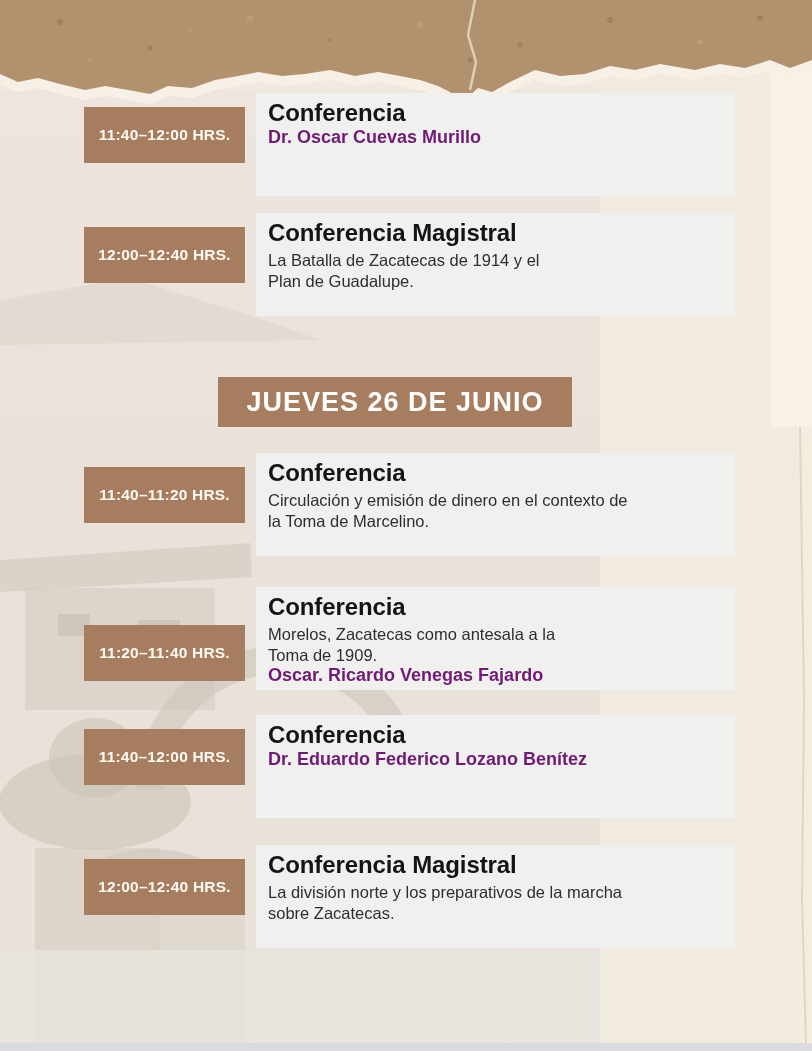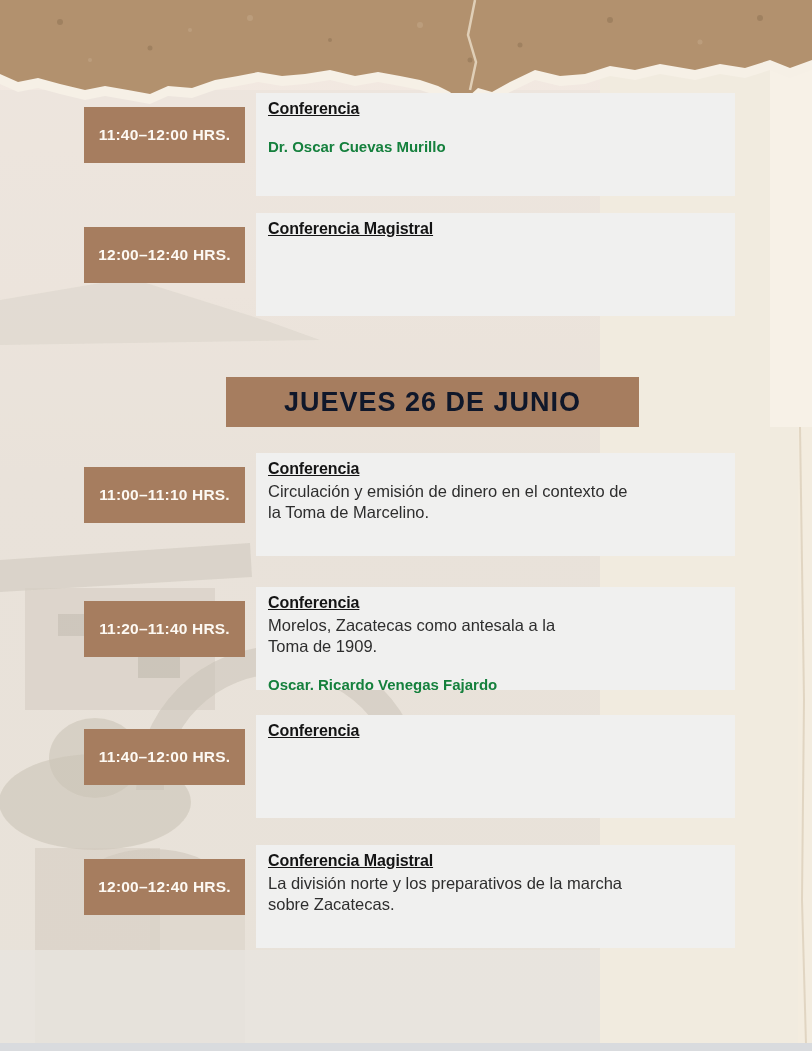--- a/index.html
+++ b/index.html
@@ -16,29 +16,29 @@
     display:flex;align-items:center;justify-content:center;
     font-weight:700;font-size:15.5px;letter-spacing:.2px;white-space:nowrap;
   }
   
   .card{
     position:absolute;left:256px;width:479px;height:103px;
     background:#f0f0ef;box-sizing:border-box;
     padding:7px 12px 8px 12px;
     display:flex;flex-direction:column;
   }
-  .card-category{font-size:16px;line-height:1.12;font-weight:700;color:#141414;letter-spacing:-.1px;text-decoration:underline;}
+  .card-category{font-size:24px;line-height:1.12;font-weight:700;color:#141414;letter-spacing:-.1px;}
   .card-title{font-size:16.5px;line-height:1.25;color:#2e2e2e;margin-top:3px;white-space:pre-line;}
-  .card-speaker{font-size:15px;font-weight:700;color:#15803d;margin-top:20px;}
+  .card-speaker{font-size:18px;font-weight:700;color:#701a75;margin-top:0;}
   
   .day-banner{
-    position:absolute;left:218px;top:377px;width:413px;height:50px;
-    background:#a67d5f;color:#0f172a;
+    position:absolute;left:218px;top:377px;width:354px;height:50px;
+    background:#a67d5f;color:#ffffff;
     display:flex;align-items:center;justify-content:center;
-    font-size:27px;font-weight:700;letter-spacing:1px;white-space:nowrap;margin-left:8px;
+    font-size:27px;font-weight:700;letter-spacing:1px;white-space:nowrap;
   }
   
   .bottom-strip{position:absolute;left:0;bottom:0;width:812px;height:8px;background:#d9dbde;}
 </style>
 </head>
 <body>
 
 <div class="page">
 
   <svg class="bg" viewBox="0 0 812 1051" xmlns="http://www.w3.org/2000/svg">
@@ -92,48 +92,51 @@
   <div class="card" style="top:93px">
     <div class="card-category">Conferencia</div>
     <div class="card-speaker">Dr. Oscar Cuevas Murillo</div>
   </div>
 
   <div class="time-badge" style="top:227px">
     <span>12:00–12:40 HRS.</span>
   </div>
   <div class="card" style="top:213px">
     <div class="card-category">Conferencia Magistral</div>
+    <div class="card-title">La Batalla de Zacatecas de 1914 y el
+Plan de Guadalupe.</div>
   </div>
 
   <div class="day-banner">JUEVES 26 DE JUNIO</div>
 
   <div class="time-badge" style="top:467px">
-    <span>11:00–11:10 HRS.</span>
+    <span>11:40–11:20 HRS.</span>
   </div>
   <div class="card" style="top:453px">
     <div class="card-category">Conferencia</div>
     <div class="card-title">Circulación y emisión de dinero en el contexto de
 la Toma de Marcelino.</div>
   </div>
 
-  <div class="time-badge" style="top:601px">
+  <div class="time-badge" style="top:625px">
     <span>11:20–11:40 HRS.</span>
   </div>
   <div class="card" style="top:587px">
     <div class="card-category">Conferencia</div>
     <div class="card-title">Morelos, Zacatecas como antesala a la
 Toma de 1909.</div>
     <div class="card-speaker">Oscar. Ricardo Venegas Fajardo</div>
   </div>
 
   <div class="time-badge" style="top:729px">
     <span>11:40–12:00 HRS.</span>
   </div>
   <div class="card" style="top:715px">
     <div class="card-category">Conferencia</div>
+    <div class="card-speaker">Dr. Eduardo Federico Lozano Benítez</div>
   </div>
 
   <div class="time-badge" style="top:859px">
     <span>12:00–12:40 HRS.</span>
   </div>
   <div class="card" style="top:845px">
     <div class="card-category">Conferencia Magistral</div>
     <div class="card-title">La división norte y los preparativos de la marcha
 sobre Zacatecas.</div>
   </div>

